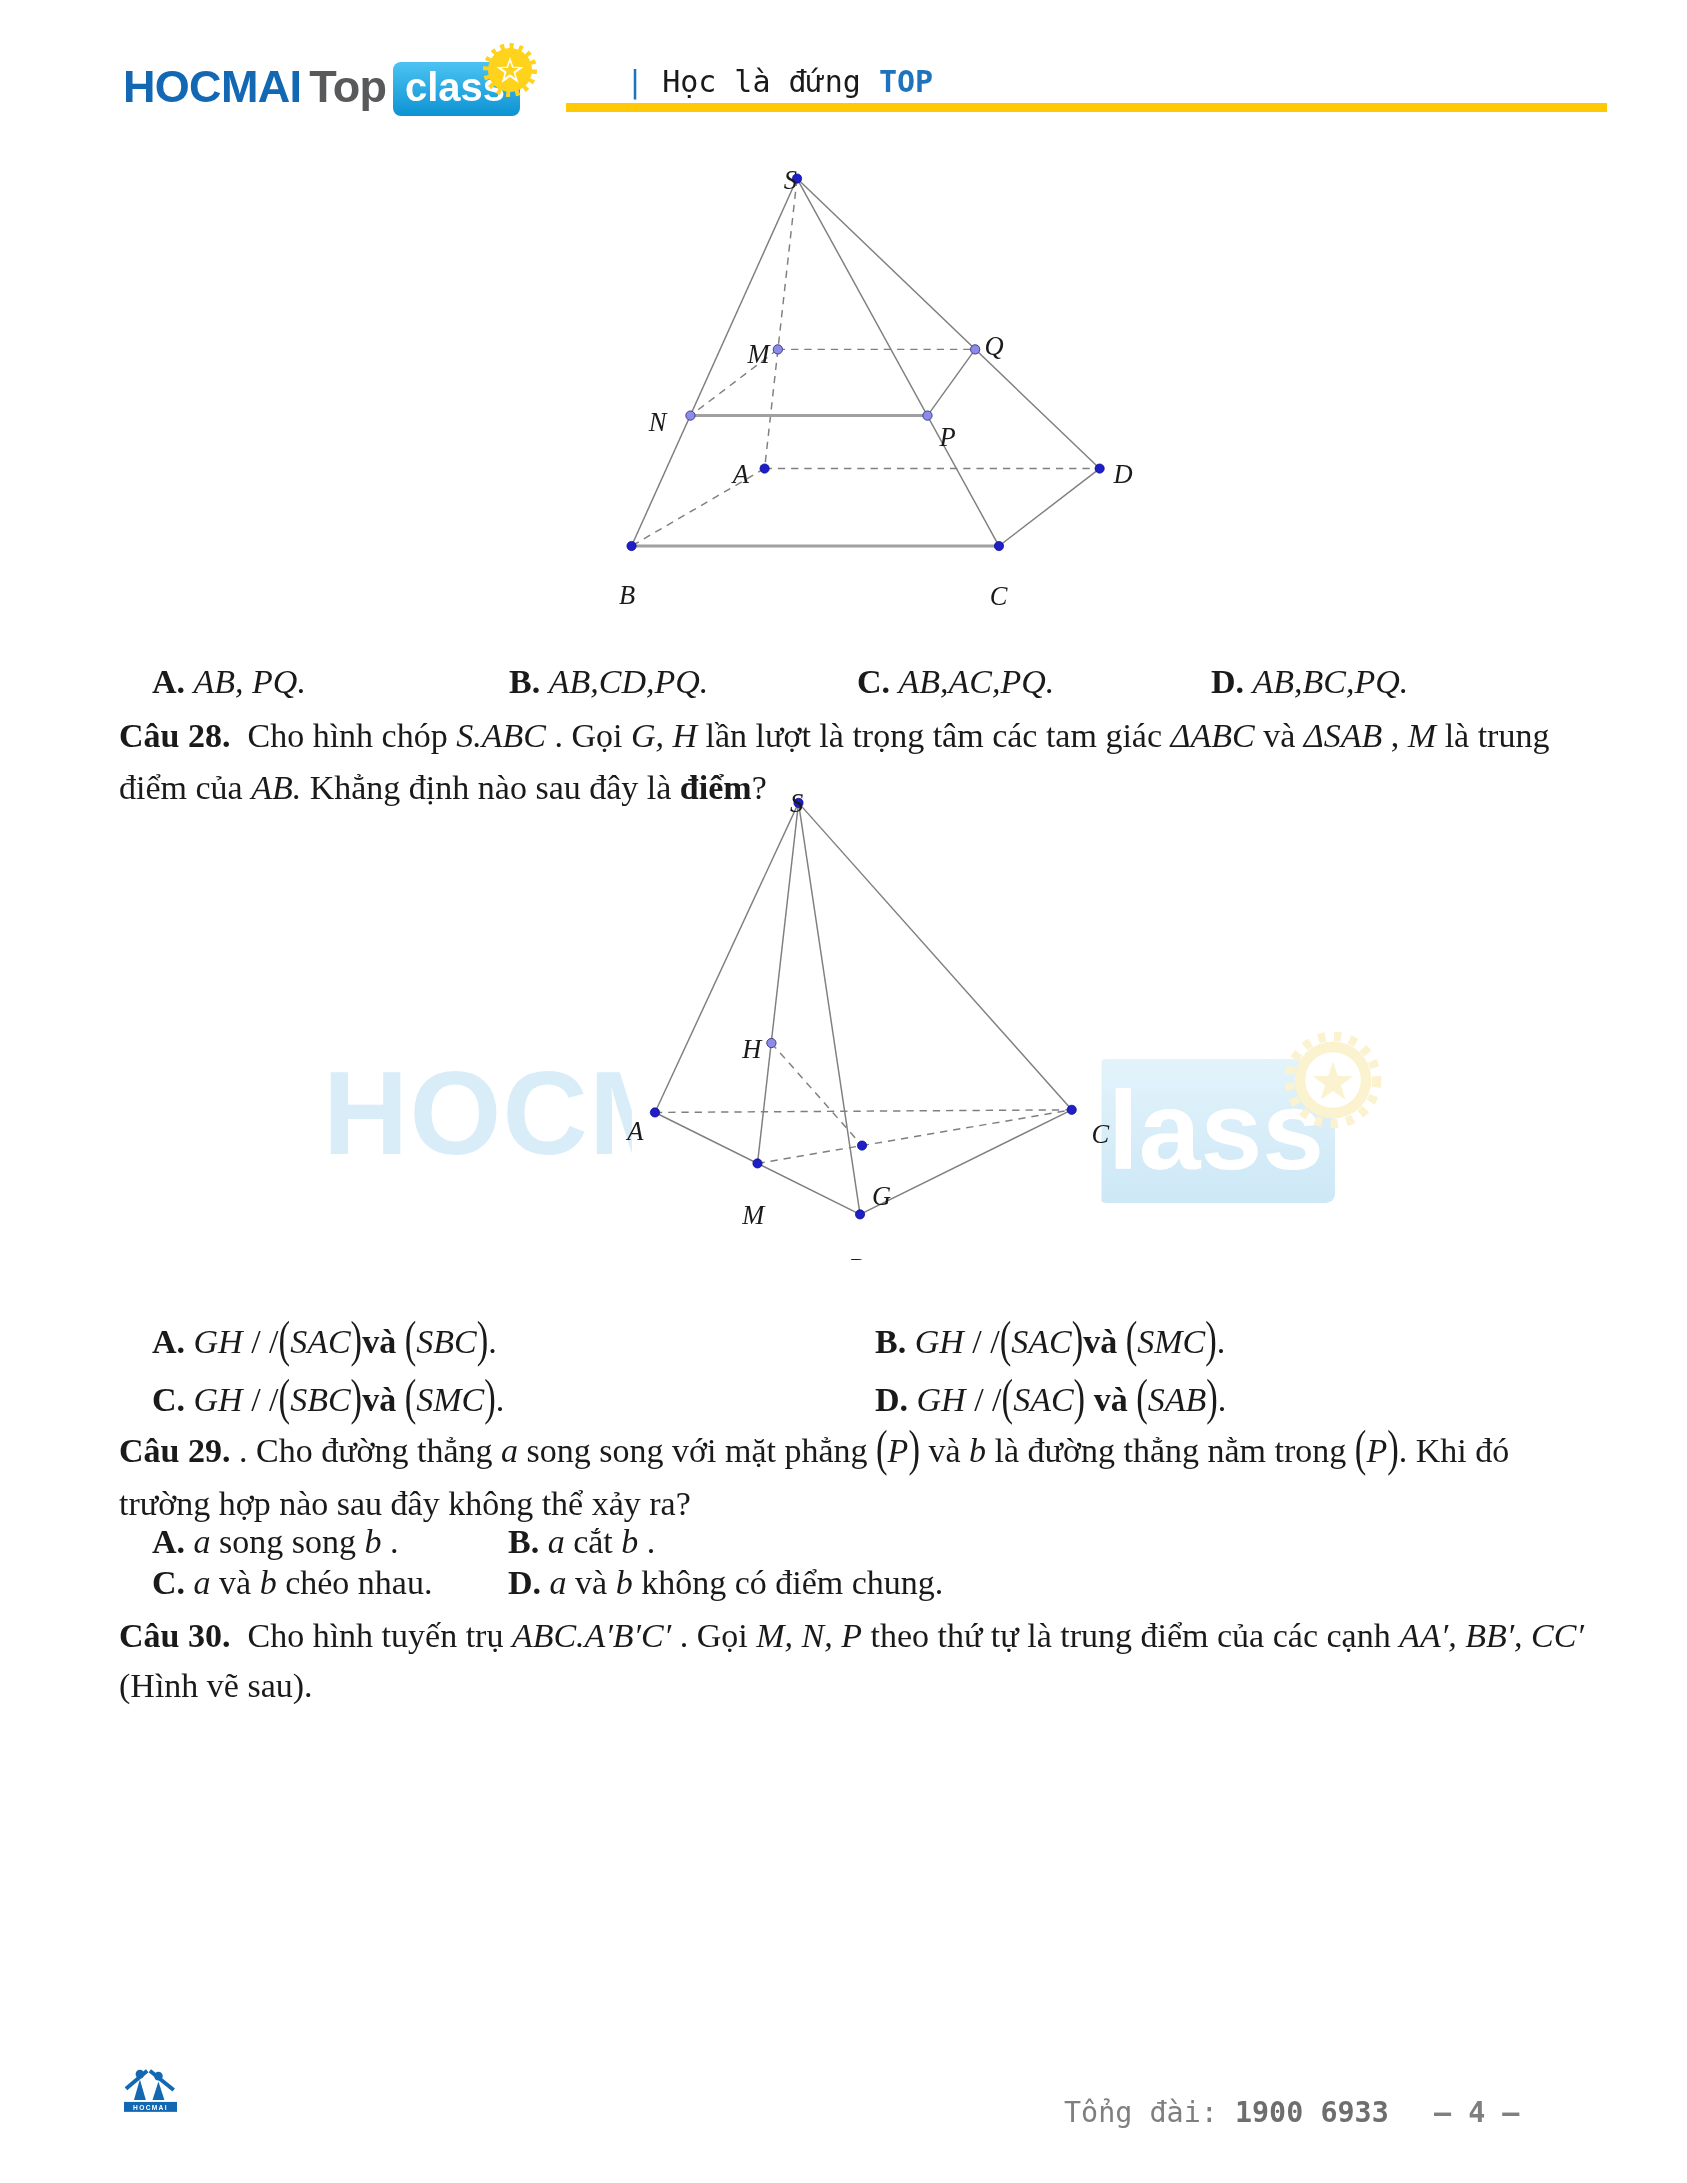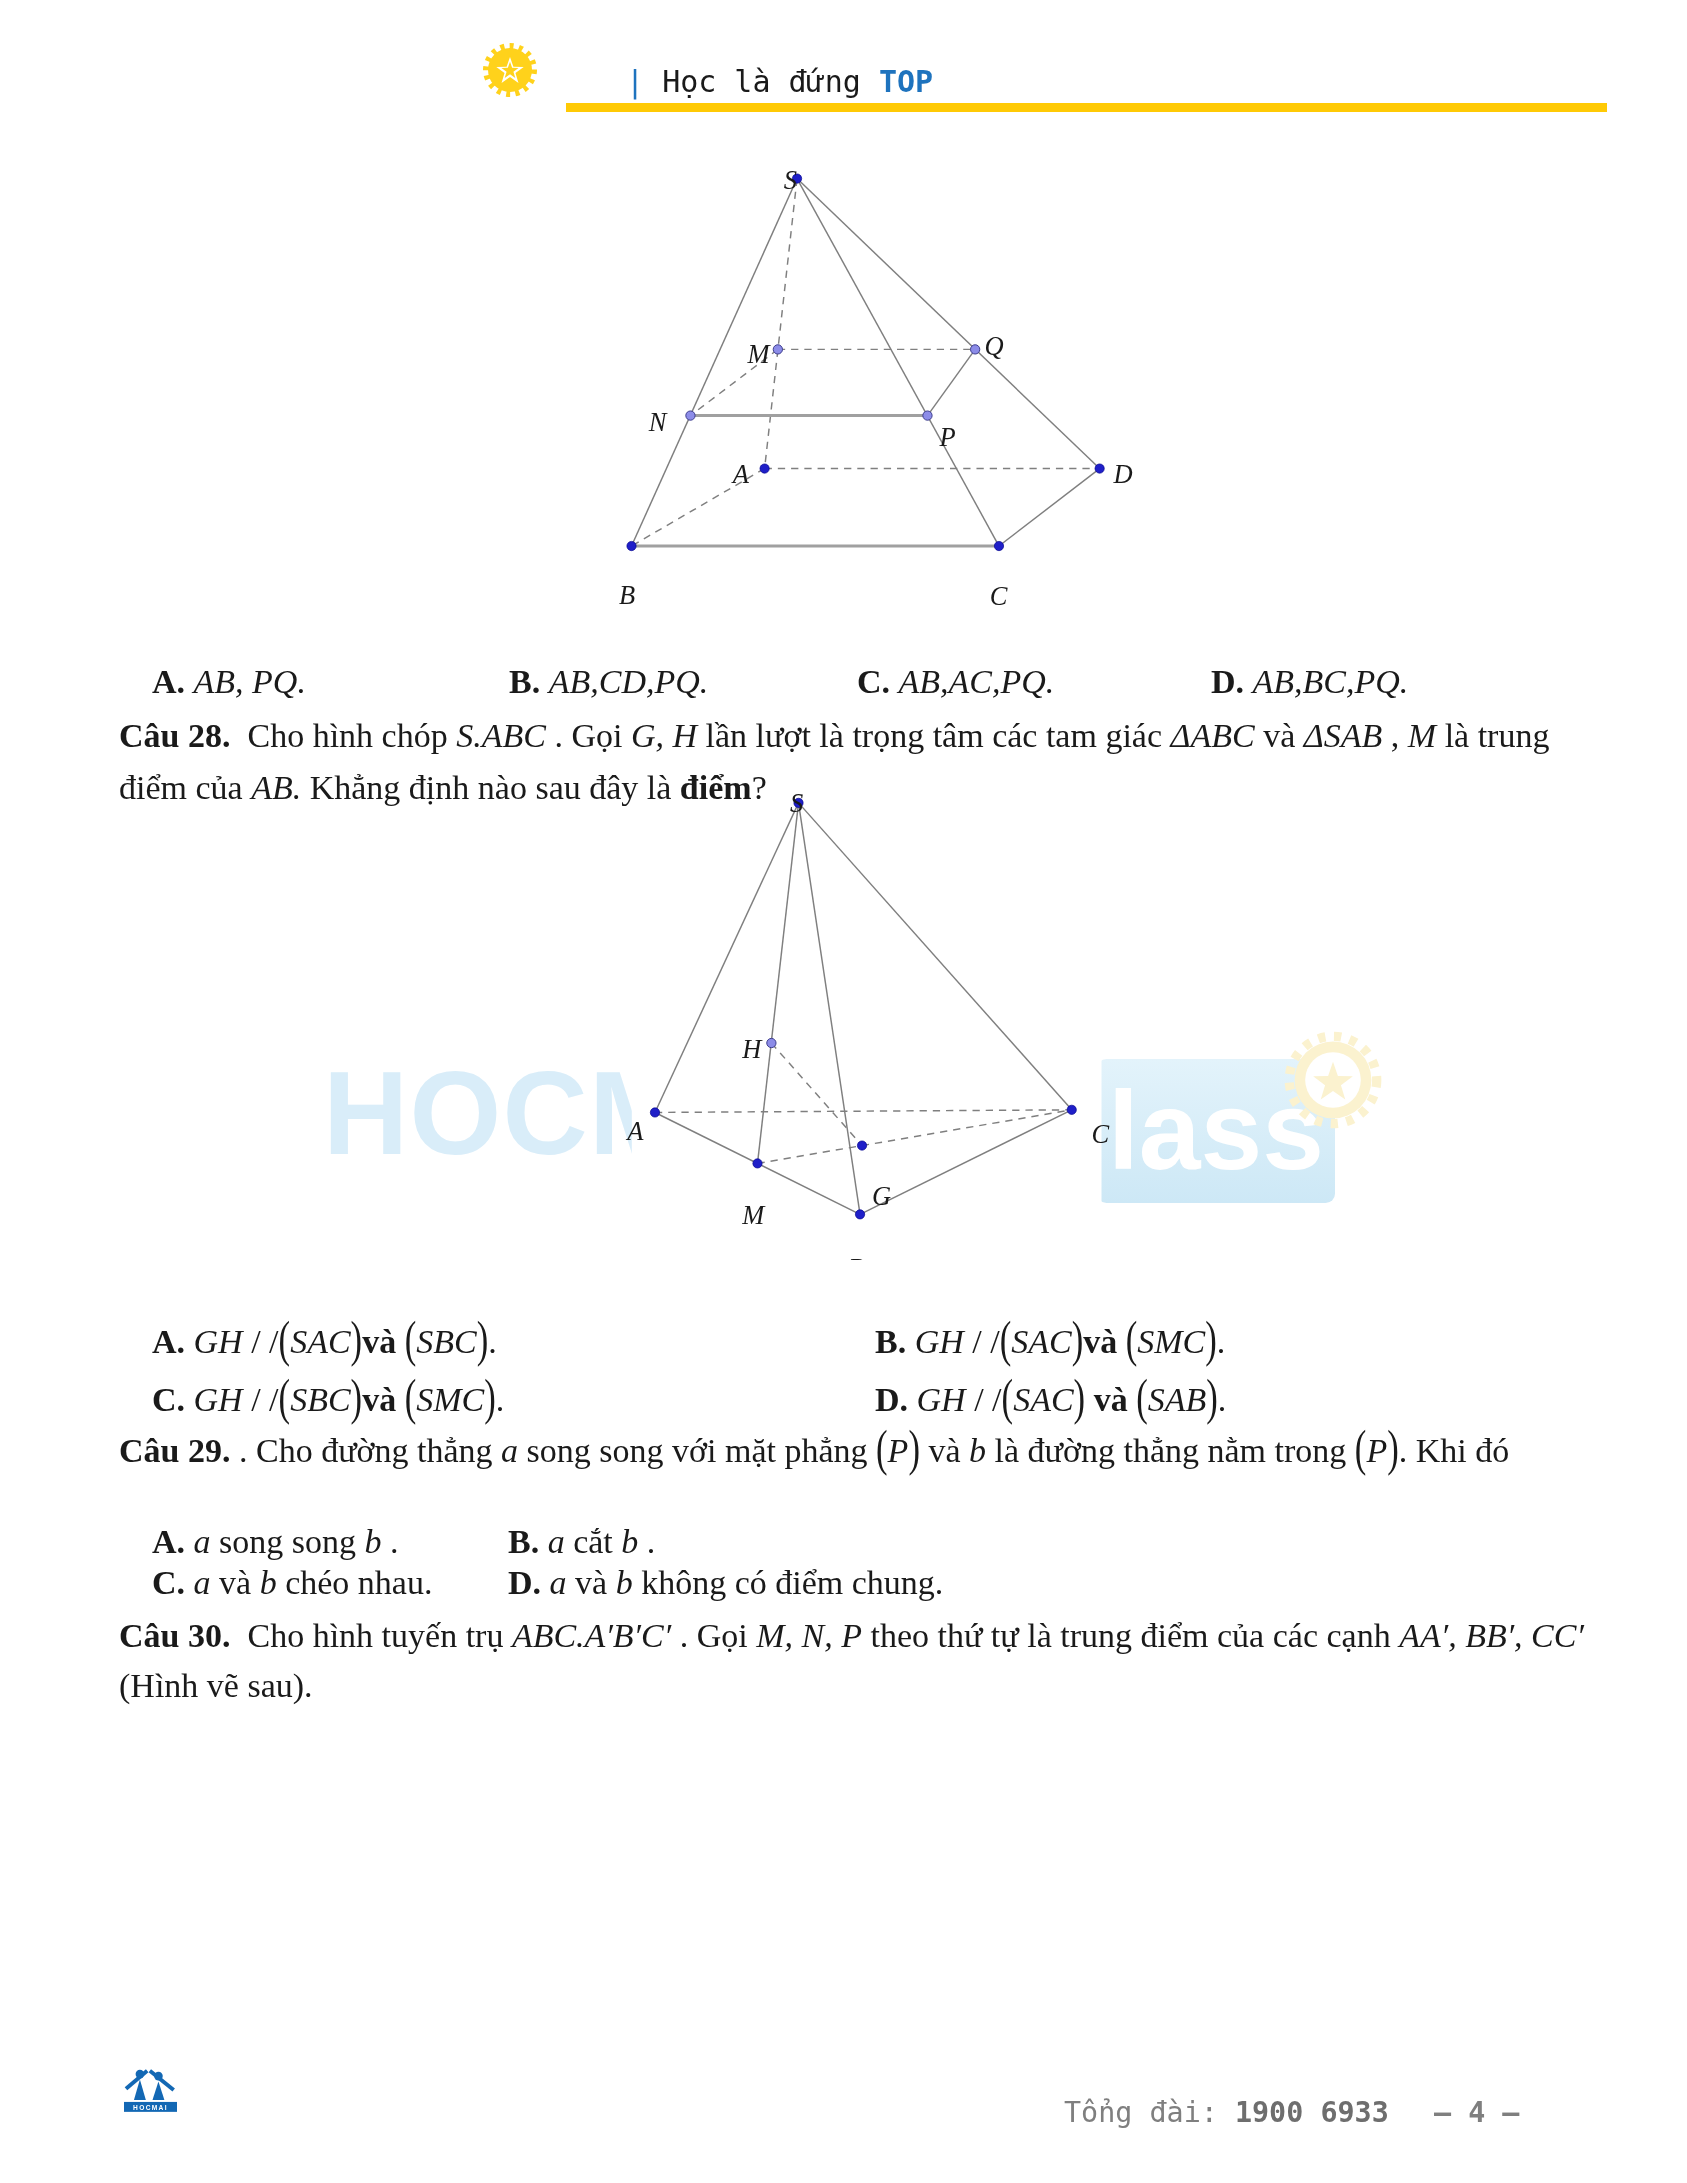--- a/index.html
+++ b/index.html
@@ -51,20 +51,23 @@
   .footer-right .num{font-weight:bold;color:#6e6e6e;text-align:right;}
   .footer-page{position:absolute;left:1434px;top:2096px;font-family:"DejaVu Sans Mono","Liberation Mono",monospace;
      font-size:28.4px;color:#7f7f7f;font-weight:bold;white-space:pre;}
   .ficon{position:absolute;left:124px;top:2068px;}
 </style>
 </head>
 <body>
 
 <div class="page">
 
+  <div class="logo-wrap">
+    <span class="logo-hocmai">HOCMAI</span><span class="logo-top">Top</span><span class="logo-class">class</span>
+  </div>
   <svg class="hdr-badge" width="64" height="64" viewBox="0 0 96 96">
     <circle cx="48" cy="48" r="33" fill="#ffd21b"></circle>
     <circle cx="48" cy="48" r="36" fill="none" stroke="#ffd21b" stroke-width="9" stroke-dasharray="6 8"></circle>
     <polygon transform="translate(48,50) scale(0.72)" fill="#ffffff" points="0,-30 7.05,-9.71 28.53,-9.27 11.41,3.71 17.63,24.27 0,12 -17.63,24.27 -11.41,3.71 -28.53,-9.27 -7.05,-9.71"></polygon>
     <polygon transform="translate(48,49) scale(0.45)" fill="#ffd21b" points="0,-30 7.05,-9.71 28.53,-9.27 11.41,3.71 17.63,24.27 0,12 -17.63,24.27 -11.41,3.71 -28.53,-9.27 -7.05,-9.71"></polygon>
   </svg>
   <div class="tagline"><span class="seg blue">| </span><span class="seg">Học là đứng </span><span class="seg blueb">TOP</span></div>
   <div class="yellow-bar"></div>
 
   <div class="wm-text">HOCM</div>
@@ -149,20 +152,21 @@
     </svg>
 
   <div>
     <div class="tline" style="left: 152px; top: 1284px;"><span class="seg b">A.</span><span class="seg"> </span><span class="seg i">GH</span><span class="seg"> / /</span><span class="seg p">(</span><span class="seg i">SAC</span><span class="seg p">)</span><span class="seg b">và </span><span class="seg p">(</span><span class="seg i">SBC</span><span class="seg p">)</span><span class="seg">.</span></div>
     <div class="tline" style="left: 875px; top: 1284px;"><span class="seg b">B.</span><span class="seg"> </span><span class="seg i">GH</span><span class="seg"> / /</span><span class="seg p">(</span><span class="seg i">SAC</span><span class="seg p">)</span><span class="seg b">và </span><span class="seg p">(</span><span class="seg i">SMC</span><span class="seg p">)</span><span class="seg">.</span></div>
     <div class="tline" style="left: 152px; top: 1342px;"><span class="seg b">C.</span><span class="seg"> </span><span class="seg i">GH</span><span class="seg"> / /</span><span class="seg p">(</span><span class="seg i">SBC</span><span class="seg p">)</span><span class="seg b">và </span><span class="seg p">(</span><span class="seg i">SMC</span><span class="seg p">)</span><span class="seg">.</span></div>
     <div class="tline" style="left: 875px; top: 1342px;"><span class="seg b">D.</span><span class="seg"> </span><span class="seg i">GH</span><span class="seg"> / /</span><span class="seg p">(</span><span class="seg i">SAC</span><span class="seg p">)</span><span class="seg"> </span><span class="seg b">và</span><span class="seg"> </span><span class="seg p">(</span><span class="seg i">SAB</span><span class="seg p">)</span><span class="seg">.</span></div>
   </div>
 
   <div class="tline" style="left:119px;top:1393px;"><span class="seg b">Câu 29.</span><span class="seg"> . Cho đường thẳng </span><span class="seg i">a</span><span class="seg"> song song với mặt phẳng </span><span class="seg p">(</span><span class="seg i">P</span><span class="seg p">)</span><span class="seg"> và </span><span class="seg i">b</span><span class="seg"> là đường thẳng nằm trong </span><span class="seg p">(</span><span class="seg i">P</span><span class="seg p">)</span><span class="seg">. Khi đó</span></div>
+  <div class="tline" style="left:119px;top:1446px;"><span class="seg">trường hợp nào sau đây không thể xảy ra?</span></div>
   <div>
     <div class="tline" style="left: 152px; top: 1484px;"><span class="seg b">A.</span><span class="seg"> </span><span class="seg i">a</span><span class="seg"> song song </span><span class="seg i">b</span><span class="seg"> .</span></div>
     <div class="tline" style="left: 508px; top: 1484px; text-align: right;"><span class="seg b">B.</span><span class="seg"> </span><span class="seg i">a</span><span class="seg"> cắt </span><span class="seg i">b</span><span class="seg"> .</span></div>
     <div class="tline" style="left: 152px; top: 1525px;"><span class="seg b">C.</span><span class="seg"> </span><span class="seg i">a</span><span class="seg"> và </span><span class="seg i">b</span><span class="seg"> chéo nhau.</span></div>
     <div class="tline" style="left: 508px; top: 1525px;"><span class="seg b">D.</span><span class="seg"> </span><span class="seg i">a</span><span class="seg"> và </span><span class="seg i">b</span><span class="seg"> không có điểm chung.</span></div>
   </div>
 
   <div class="tline" style="left:119px;top:1578px;"><span class="seg b">Câu 30.</span><span class="seg">  Cho hình tuyến trụ </span><span class="seg i">ABC.A′B′C′</span><span class="seg"> . Gọi </span><span class="seg i">M, N, P</span><span class="seg"> theo thứ tự là trung điểm của các cạnh </span><span class="seg i">AA′, BB′, CC′</span></div>
   <div class="tline" style="left:119px;top:1628px;"><span class="seg">(Hình vẽ sau).</span></div>
 

